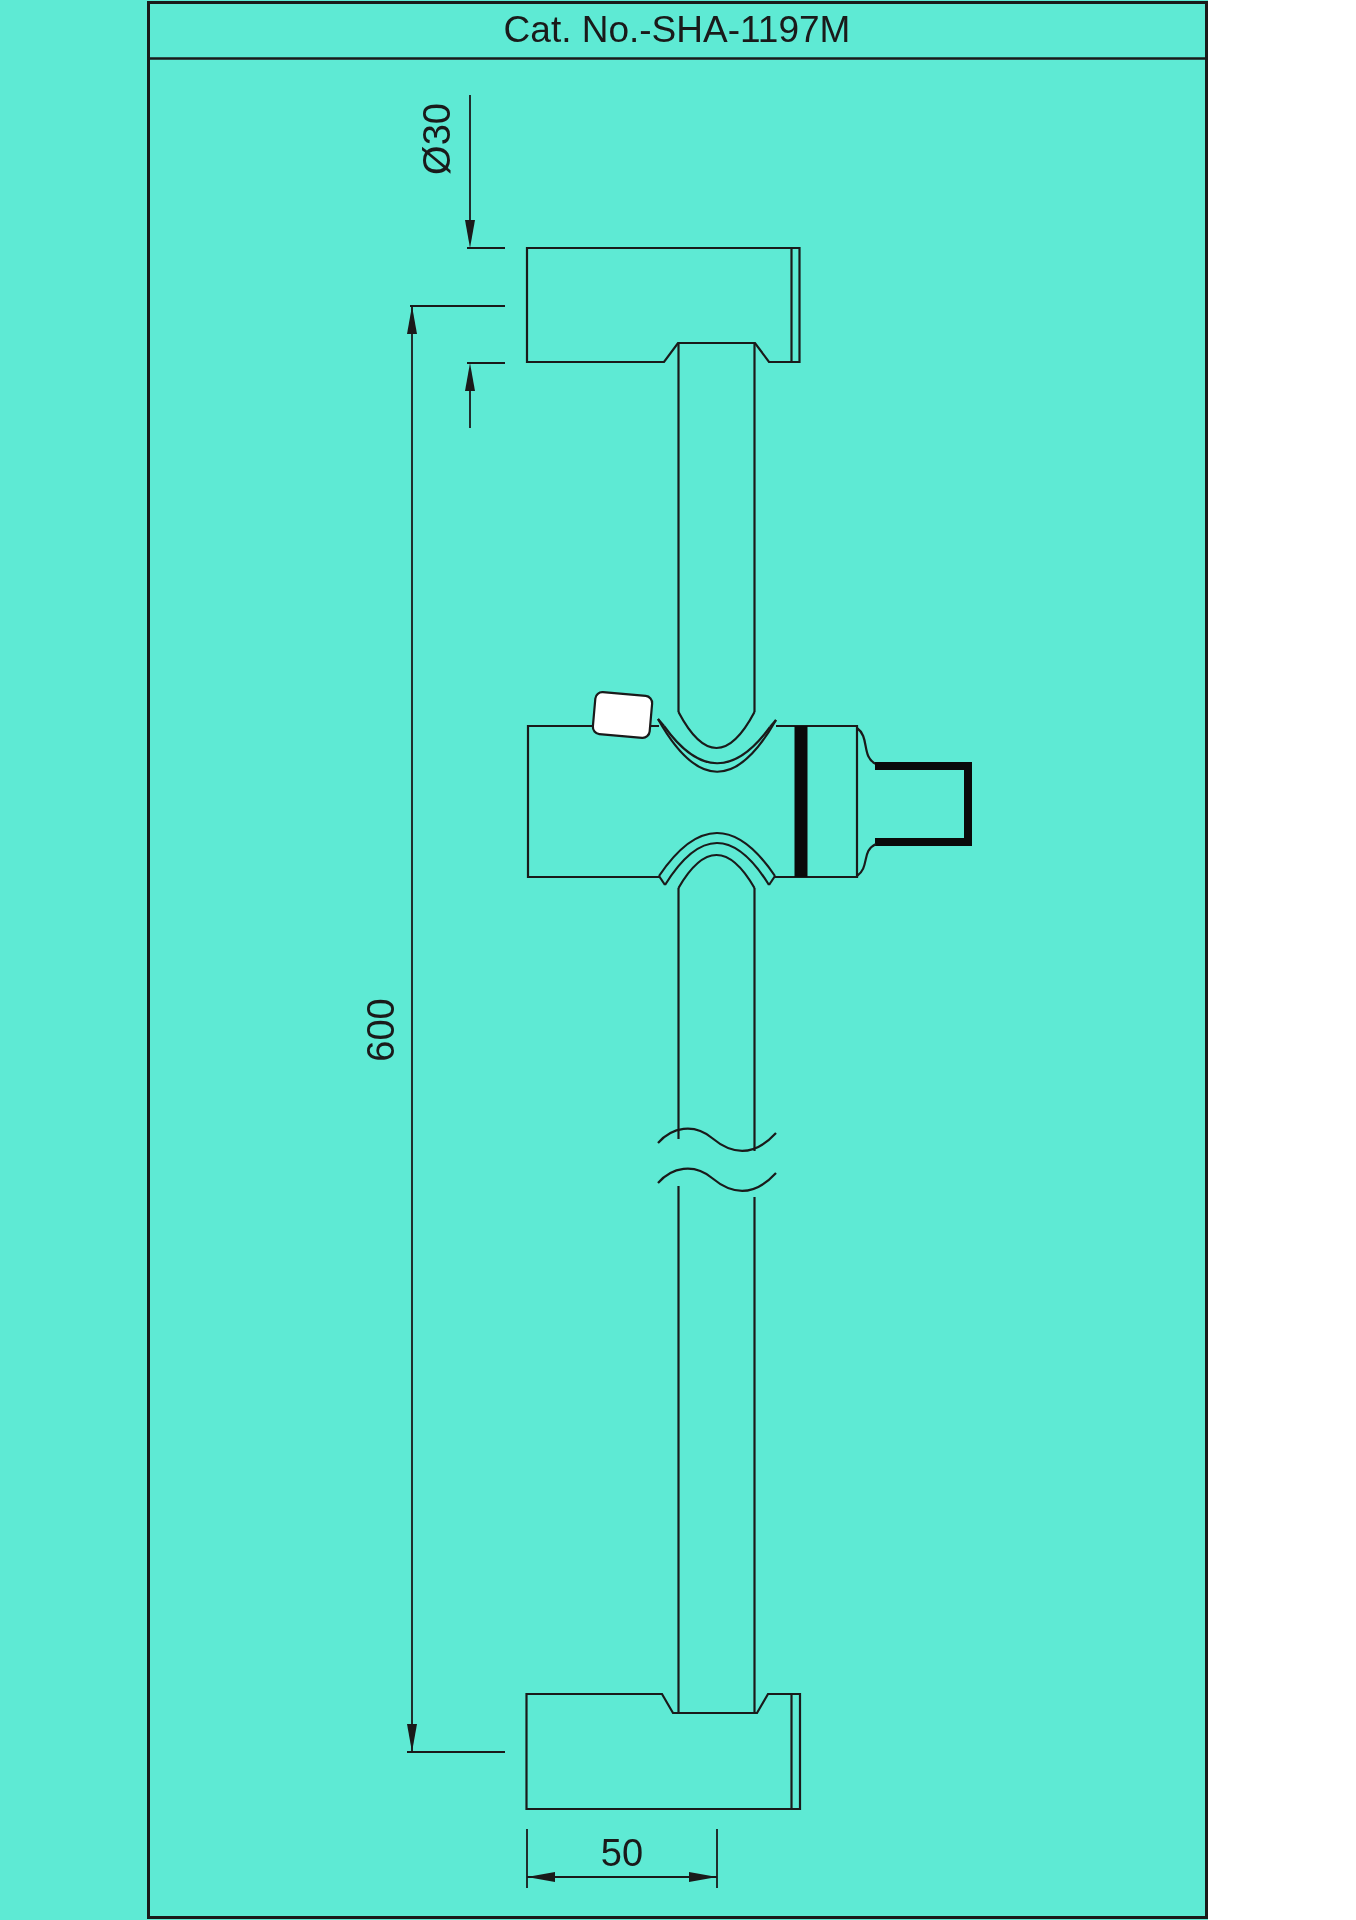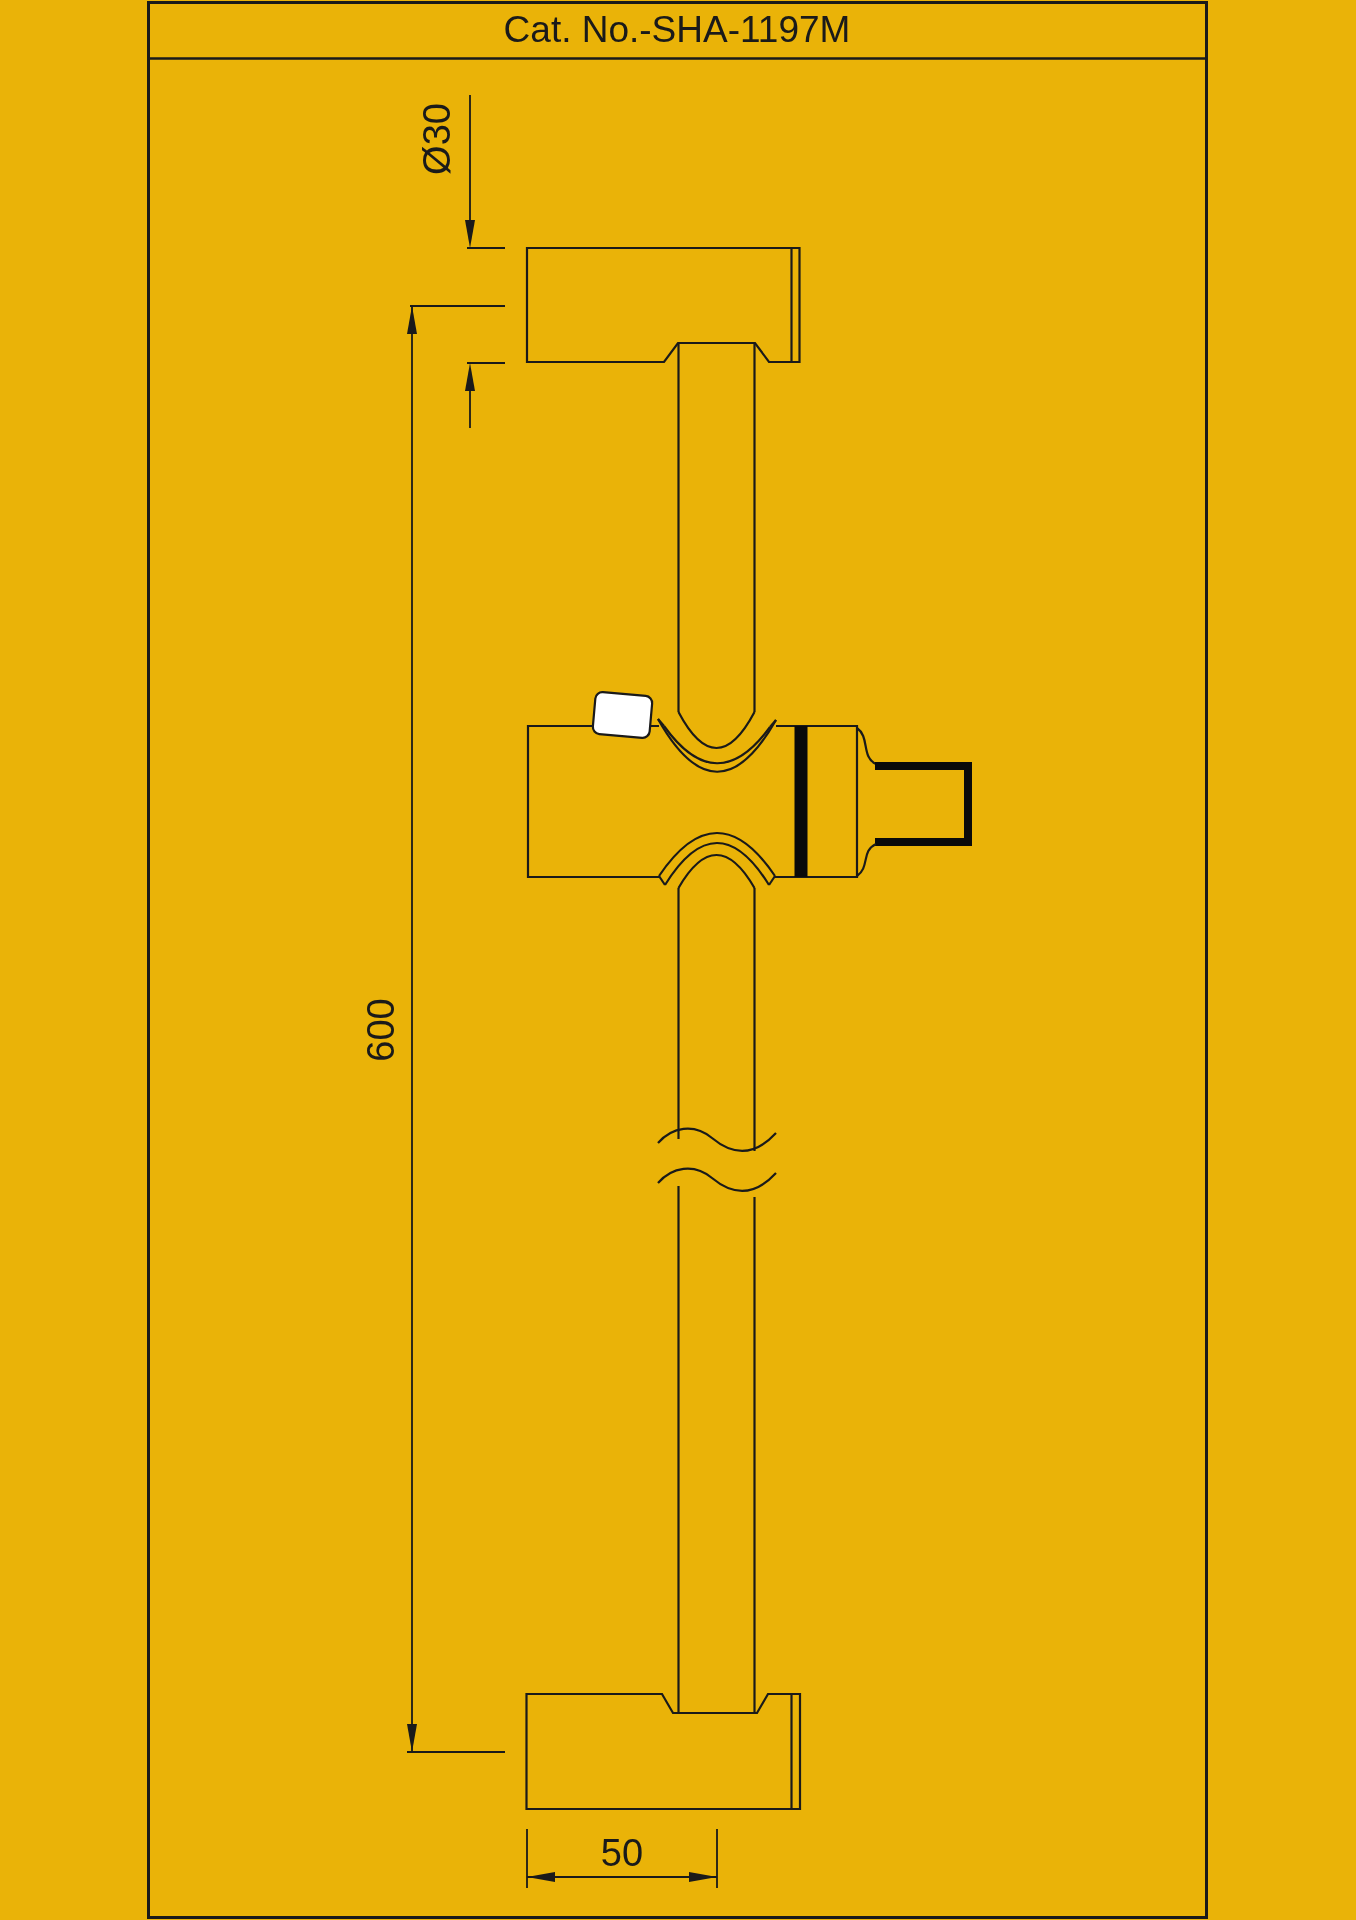--- a/index.html
+++ b/index.html
@@ -1,19 +1,19 @@
 <!DOCTYPE html>
 <html><head>
 <meta charset="utf-8">
 <style>
   html,body{margin:0;padding:0;background:#ffffff;}
   .page{
     position:relative;
-    width:1356px;height:1920px;
-    background:#eab308;
+    width:1208px;height:1920px;
+    background:#5eead4;
     font-family:"Liberation Sans", sans-serif;
     overflow:hidden;
   }
   svg{position:absolute;left:0;top:0;}
   .outline{fill:none;stroke:#1a1a1a;stroke-width:2.2;stroke-linejoin:miter;stroke-linecap:butt;}
   .outline-filled{fill:#ffffff;stroke:#1a1a1a;stroke-width:2.2;stroke-linejoin:miter;}
   .thick{fill:none;stroke:#0a0a0a;stroke-width:8;stroke-linejoin:miter;stroke-linecap:butt;}
   .dimline{fill:none;stroke:#1a1a1a;stroke-width:1.8;stroke-linecap:butt;}
   .dimarrow{fill:#1a1a1a;stroke:none;}
   .dimtext{fill:#1a1a1a;font-size:38px;font-family:"Liberation Sans", sans-serif;}

